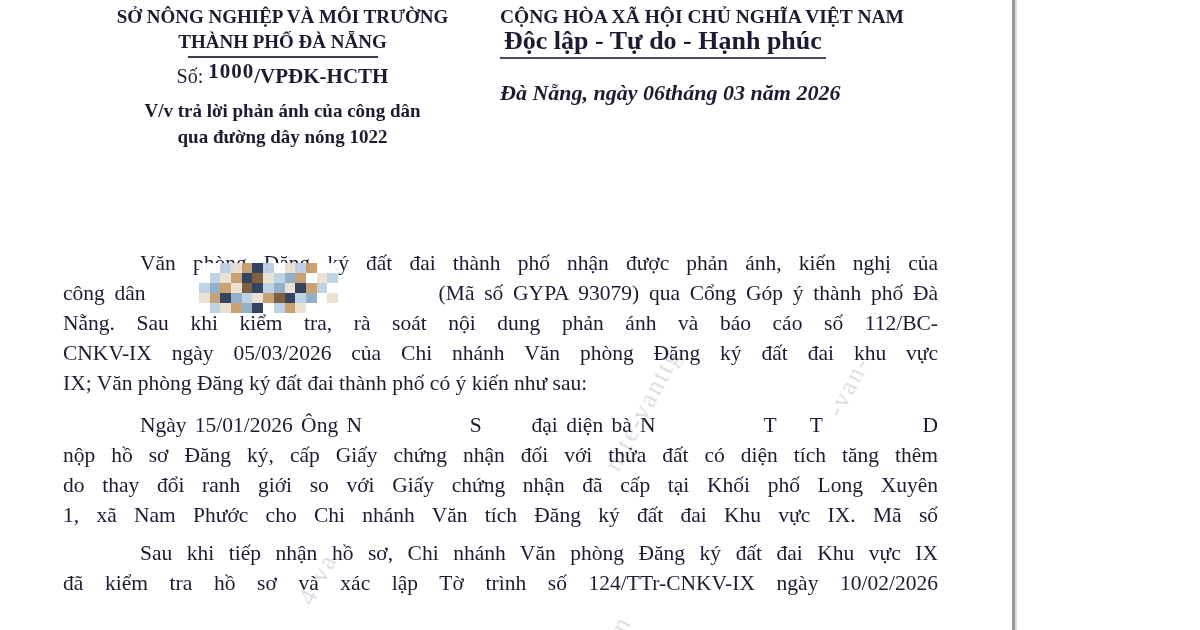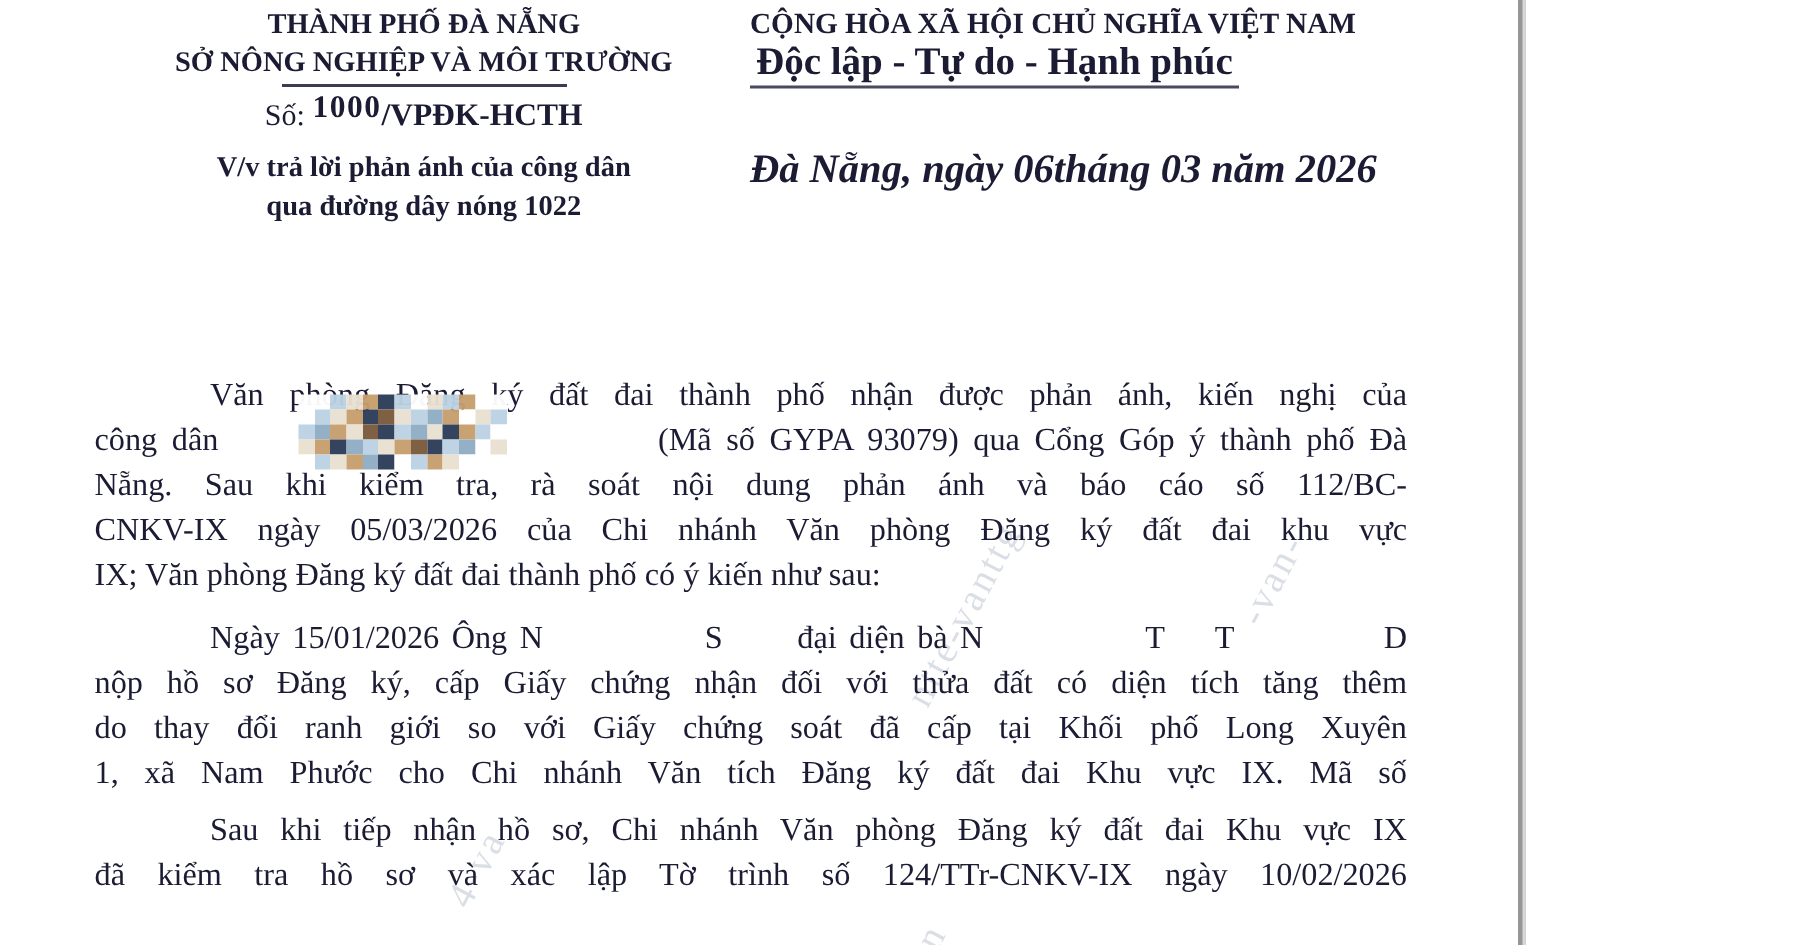--- a/index.html
+++ b/index.html
@@ -29,21 +29,21 @@
   .hdr-left .org-underline{width:190px;height:0;border-top:2px solid #3c3c50;margin:2px auto 0 auto;}
   .doc-number{margin-top:5px;font-size:20px;line-height:26px;}
   .doc-number .num{font-weight:bold;font-size:21px;position:relative;top:-5px;letter-spacing:1px;}
   .doc-number .suffix{font-weight:600;font-size:21px;}
   .subject{margin-top:9px;font-weight:bold;font-size:19px;line-height:26px;}
 
   .hdr-right{position:absolute;left:500px;top:4px;width:455px;text-align:left;}
   .hdr-right .national{font-weight:bold;font-size:19.5px;line-height:25px;}
   .hdr-right .motto{display:inline-block;font-weight:bold;font-size:26px;line-height:24px;
     border-bottom:2px solid #4a4a5e;padding:0 4px 4px 4px;}
-  .hdr-right .dateline{margin-top:38px;font-weight:bold;font-style:italic;font-size:27px;}
+  .hdr-right .dateline{margin-top:21px;font-weight:bold;font-style:italic;font-size:22px;}
 
   
   .salutation{position:absolute;left:63px;top:197px;width:875px;text-align:center;font-size:21.5px;}
 
   
   .body{position:absolute;left:63px;top:248px;width:875px;font-size:21.5px;}
   .para{margin:0;}
   .para + .para{margin-top:12px;}
   .para.p3{margin-top:8px;}
   .line{
@@ -67,22 +67,22 @@
 <div class="page">
 
   <div class="wm-layer">
       <span class="wm" style="left: 292px; top: 596px; font-size: 26px; transform: rotate(-62deg);">4-va</span>
       <span class="wm" style="left: 598px; top: 462px; font-size: 26px; transform: rotate(-62deg);">ntte-vanttg</span>
       <span class="wm" style="left: 820px; top: 408px; font-size: 26px; transform: rotate(-62deg);">-van-</span>
       <span class="wm" style="left: 598px; top: 636px; font-size: 26px; transform: rotate(-62deg);">an</span>
     </div>
 
   <div class="hdr-left">
+    <div class="org-parent">SỞ NÔNG NGHIỆP VÀ MÔI TRƯỜNG</div>
     <div class="org-parent">THÀNH PHỐ ĐÀ NẴNG</div>
-    <div class="org-parent">SỞ NÔNG NGHIỆP VÀ MÔI TRƯỜNG</div>
     <div class="org-underline"></div>
     <div class="doc-number">
       <span>Số:</span>
       <span class="num">1000</span><span class="suffix">/VPĐK-HCTH</span>
     </div>
     <div class="subject">
       <div>V/v trả lời phản ánh của công dân</div>
       <div>qua đường dây nóng 1022</div>
     </div>
   </div>
@@ -98,21 +98,21 @@
     <div class="para p1">
         <div class="line first">Văn phòng Đăng ký đất đai thành phố nhận được phản ánh, kiến nghị của</div>
         <div class="line">công dân&nbsp;&nbsp;&nbsp;&nbsp;&nbsp;&nbsp;&nbsp;&nbsp;&nbsp;&nbsp;&nbsp;&nbsp;&nbsp;&nbsp;&nbsp;&nbsp;&nbsp;&nbsp;&nbsp;&nbsp;&nbsp;&nbsp;&nbsp;&nbsp;&nbsp;&nbsp;&nbsp;&nbsp;&nbsp;&nbsp;(Mã số GYPA 93079) qua Cổng Góp ý thành phố Đà</div>
         <div class="line">Nẵng. Sau khi kiểm tra, rà soát nội dung phản ánh và báo cáo số 112/BC-</div>
         <div class="line">CNKV-IX ngày 05/03/2026 của Chi nhánh Văn phòng Đăng ký đất đai khu vực</div>
         <div class="line lastline">IX; Văn phòng Đăng ký đất đai thành phố có ý kiến như sau:</div>
       </div>
     <div class="para p2">
         <div class="line first">Ngày 15/01/2026 Ông N&nbsp;&nbsp;&nbsp;&nbsp;&nbsp;&nbsp;&nbsp;&nbsp;&nbsp;&nbsp;&nbsp;&nbsp;&nbsp;S&nbsp;&nbsp;&nbsp;&nbsp;&nbsp;&nbsp;đại diện bà N&nbsp;&nbsp;&nbsp;&nbsp;&nbsp;&nbsp;&nbsp;&nbsp;&nbsp;&nbsp;&nbsp;&nbsp;&nbsp;T&nbsp;&nbsp;&nbsp;&nbsp;T&nbsp;&nbsp;&nbsp;&nbsp;&nbsp;&nbsp;&nbsp;&nbsp;&nbsp;&nbsp;&nbsp;&nbsp;D</div>
         <div class="line">nộp hồ sơ Đăng ký, cấp Giấy chứng nhận đối với thửa đất có diện tích tăng thêm</div>
-        <div class="line">do thay đổi ranh giới so với Giấy chứng soát đã cấp tại Khối phố Long Xuyên</div>
+        <div class="line">do thay đổi ranh giới so với Giấy chứng nhận đã cấp tại Khối phố Long Xuyên</div>
         <div class="line">1, xã Nam Phước cho Chi nhánh Văn tích Đăng ký đất đai Khu vực IX. Mã số</div>
       </div>
     <div class="para p3">
         <div class="line first">Sau khi tiếp nhận hồ sơ, Chi nhánh Văn phòng Đăng ký đất đai Khu vực IX</div>
         <div class="line">đã kiểm tra hồ sơ và xác lập Tờ trình số 124/TTr-CNKV-IX ngày 10/02/2026</div>
       </div>
   </div>
 
   <div class="mosaic">
       <div style="background: rgb(255, 255, 255);"></div>

